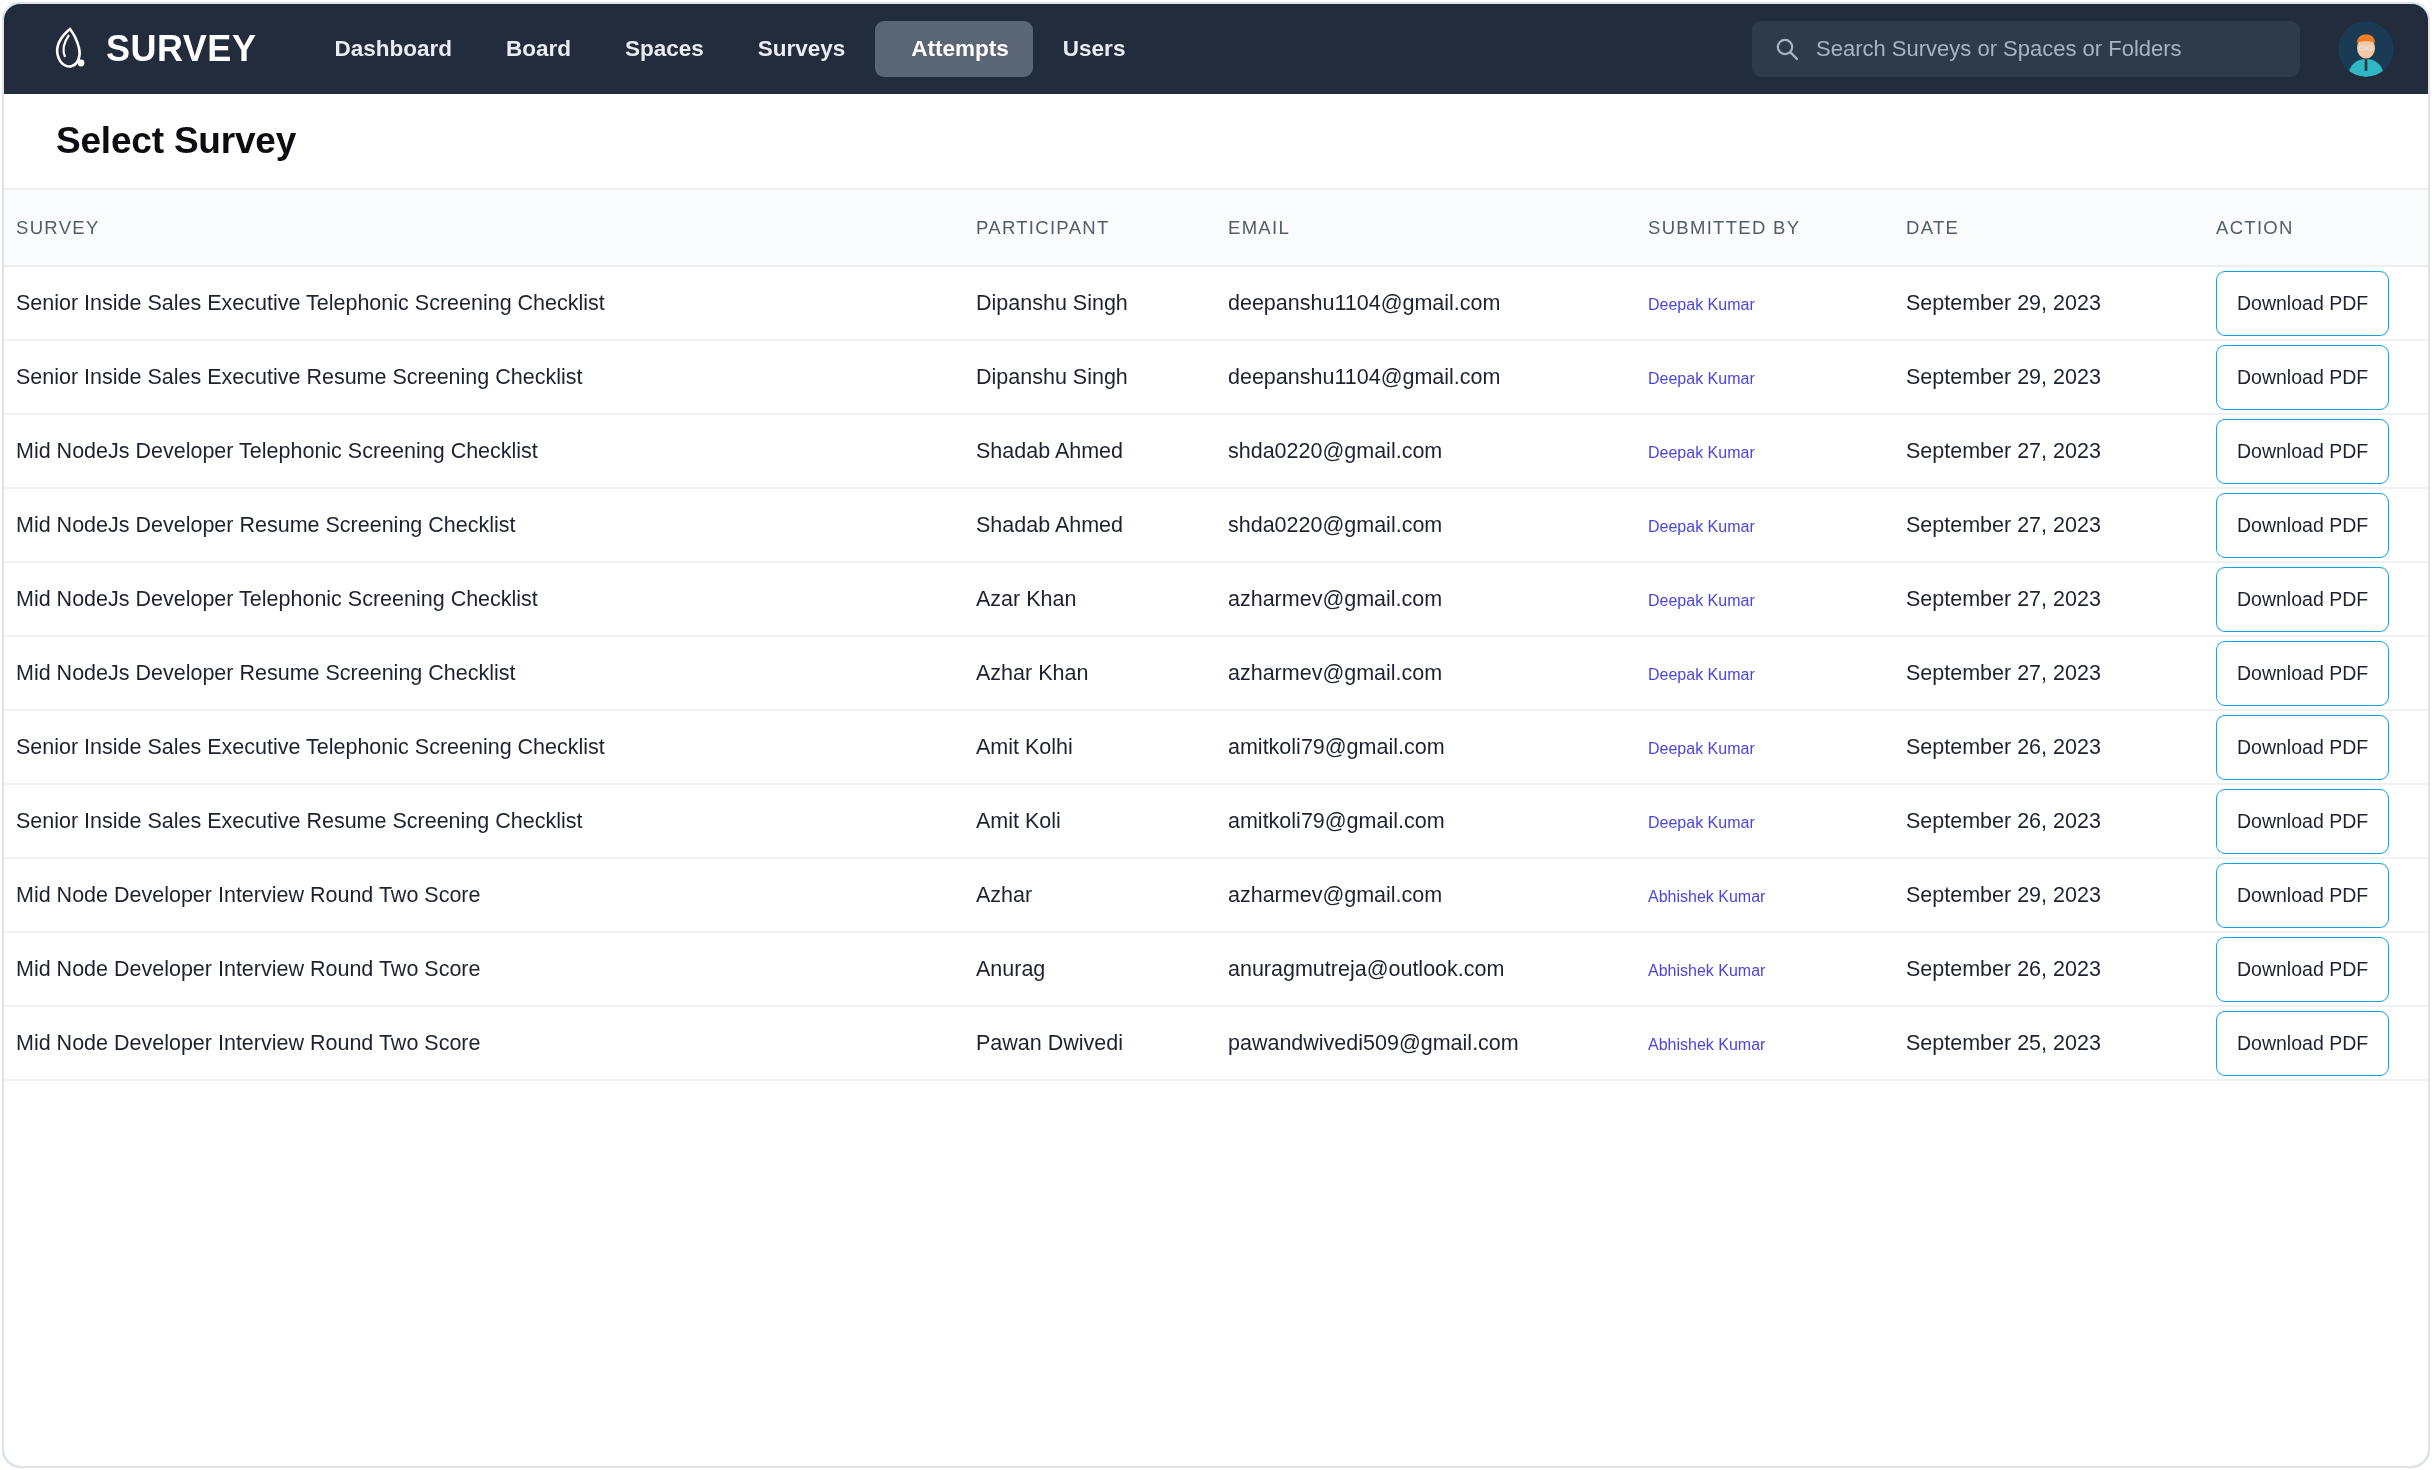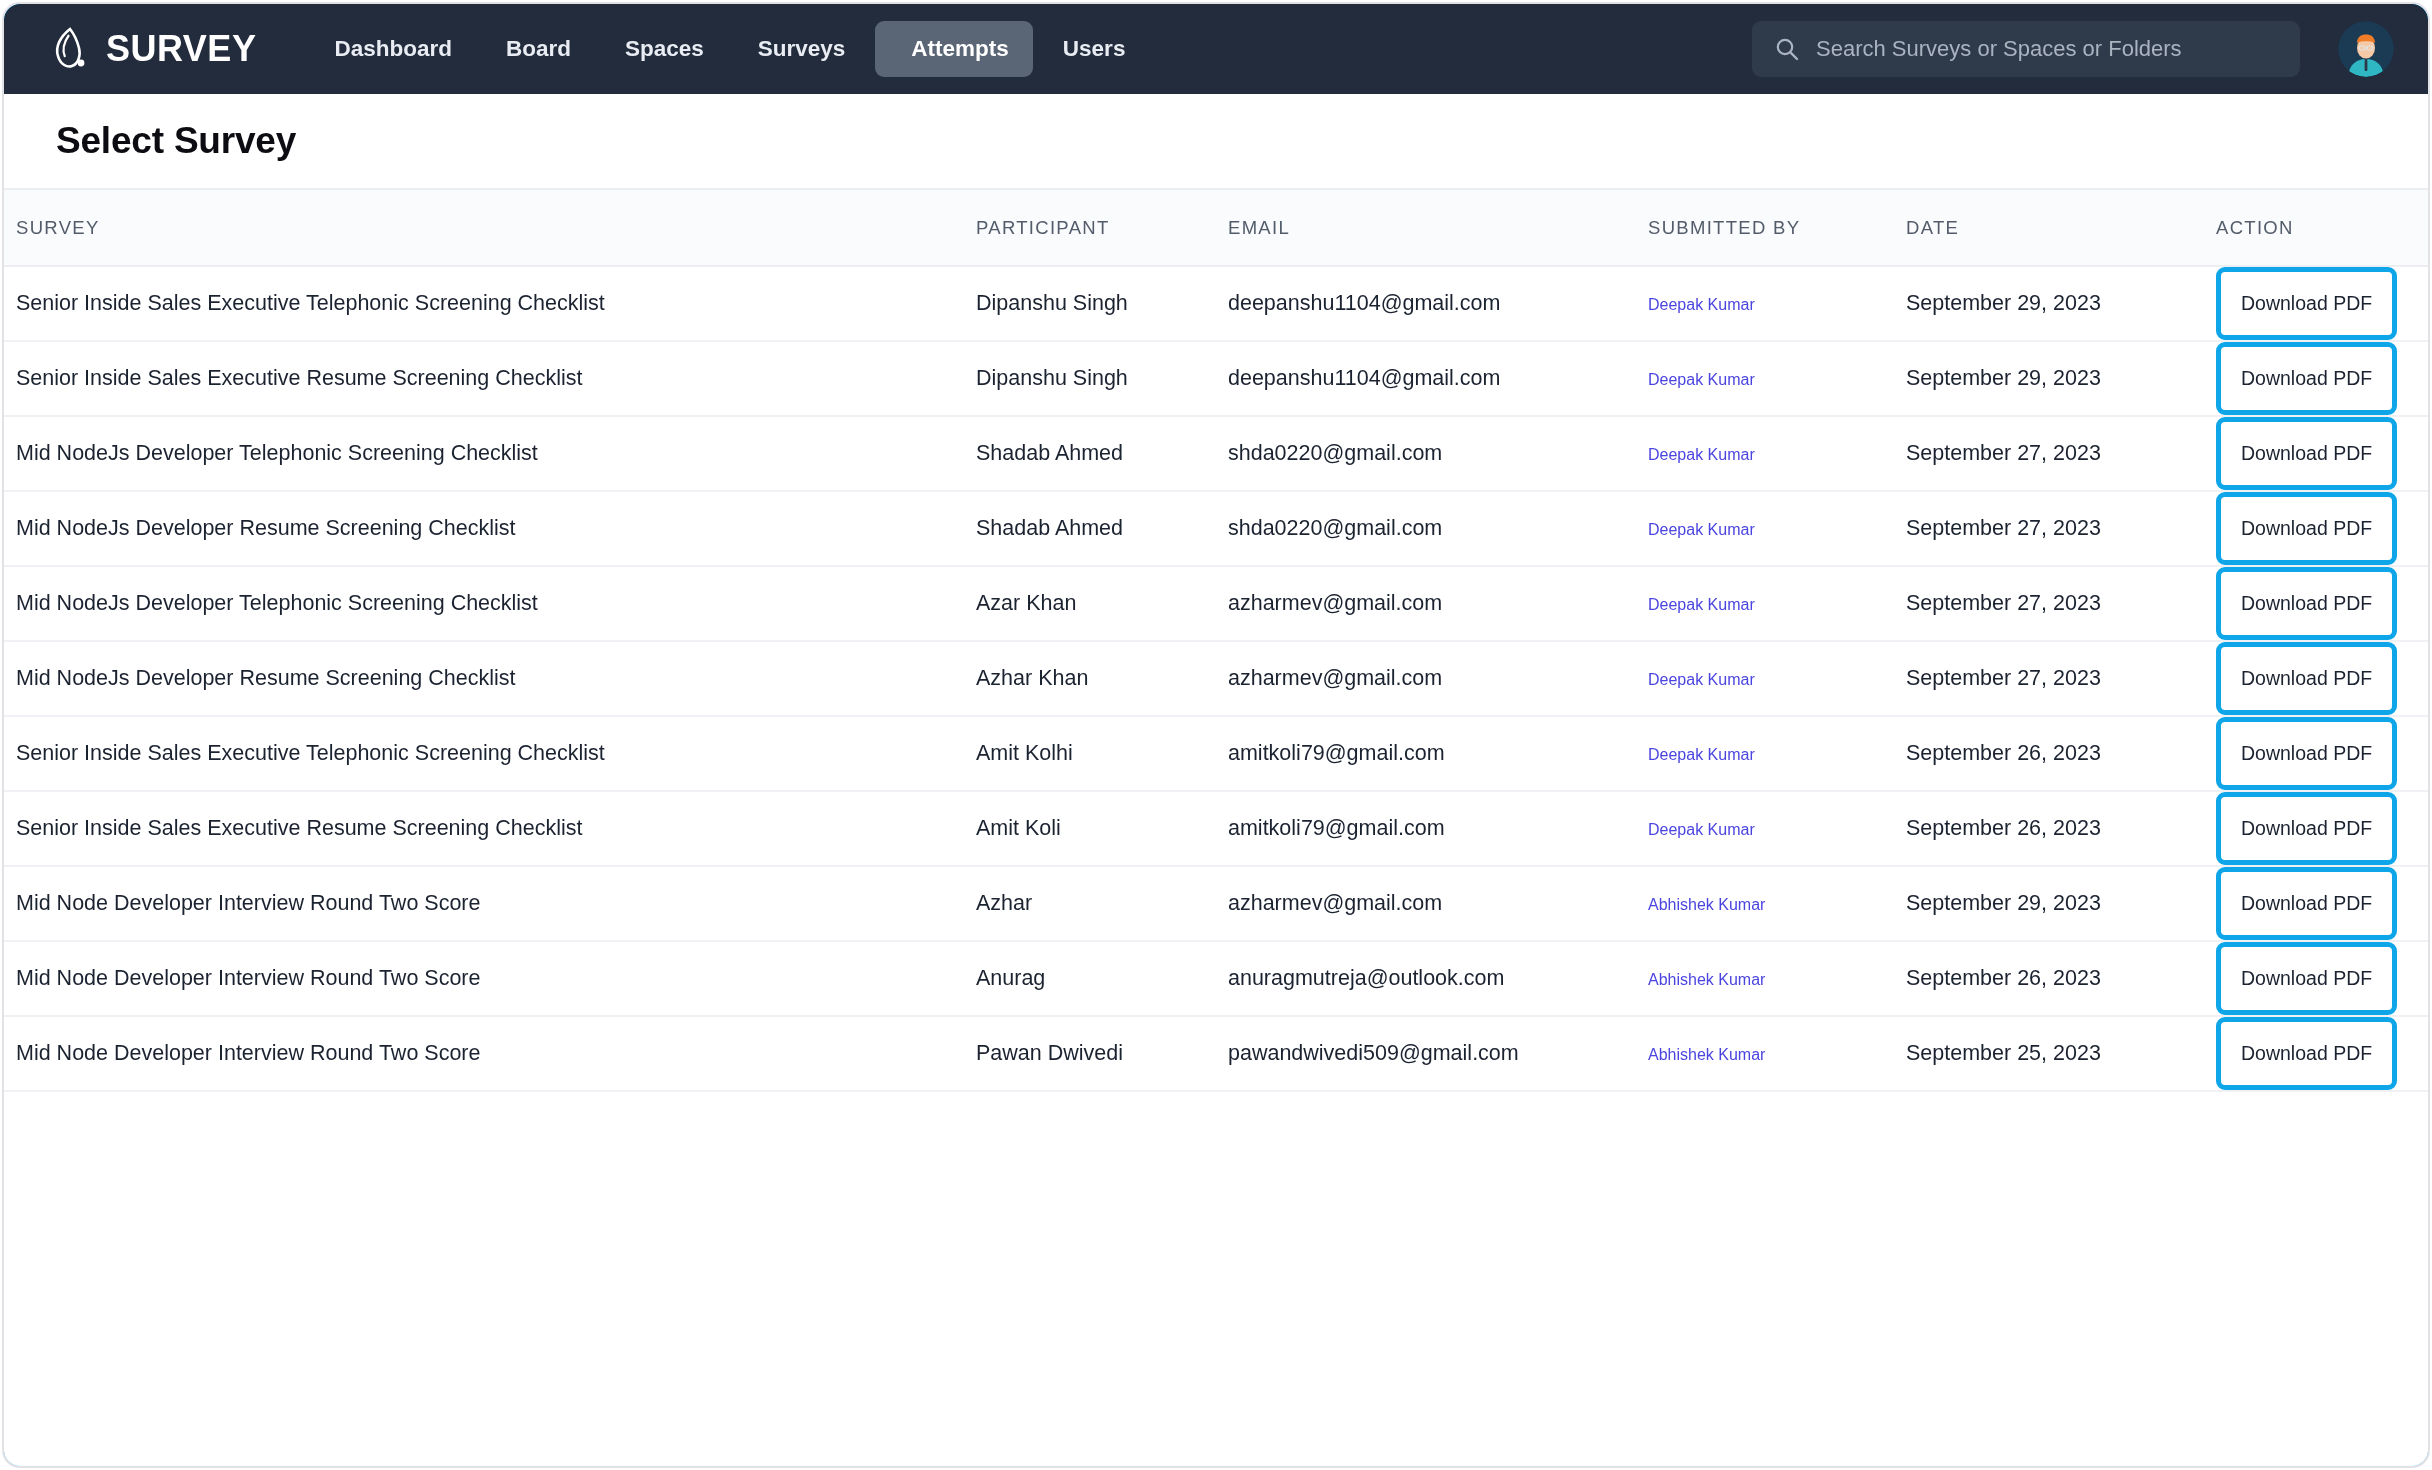--- a/index.html
+++ b/index.html
@@ -151,21 +151,21 @@
   th.col-action, td.col-action { width: 228px; }
 
   .submitter-link {
     color: #4e46e5;
     color: #4b45e0;
     cursor: pointer;
     font-size: 16px;
   }
   .download-btn {
     display: inline-block;
-    border: 5px solid #0ea5e9;
+    border: 1px solid #0ea5e9;
     border-radius: 9px;
     background: #ffffff;
     color: #1b2230;
     font-size: 19.5px;
     font-family: "Liberation Sans", sans-serif;
     padding: 20px 20px;
     cursor: pointer;
     white-space: nowrap;
   }
 </style>

